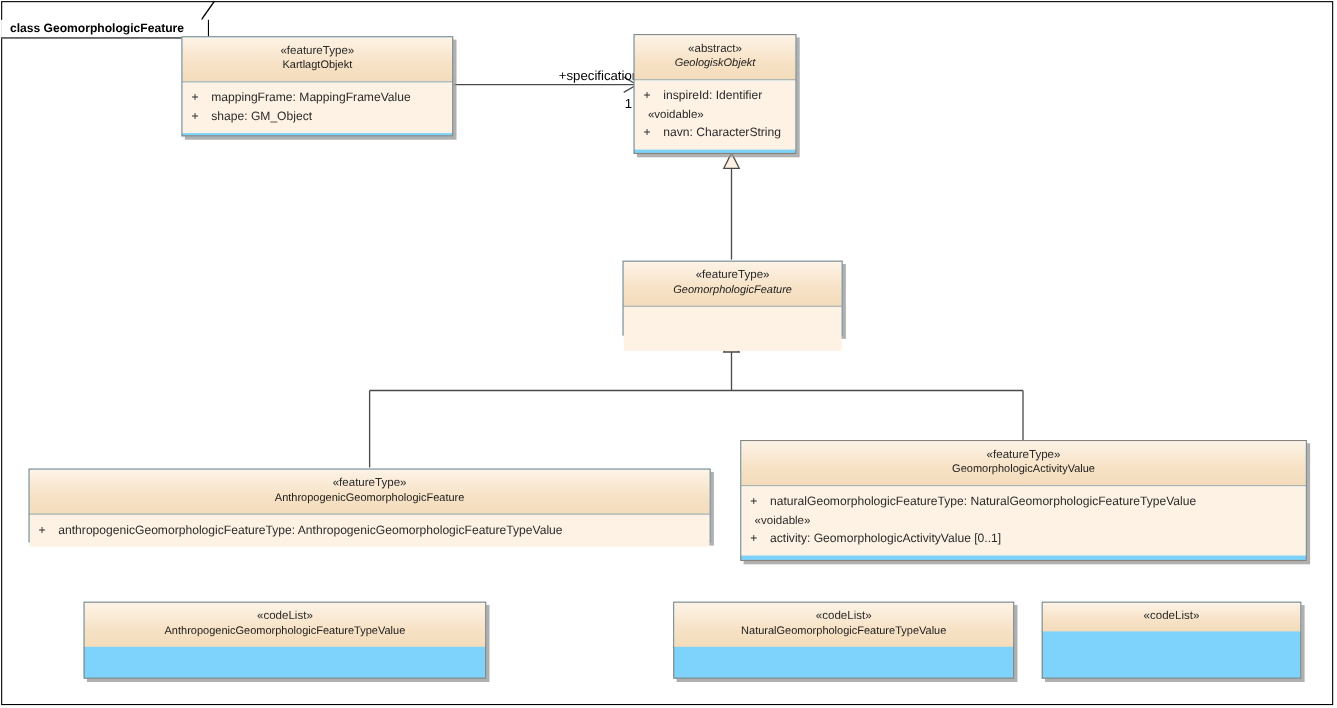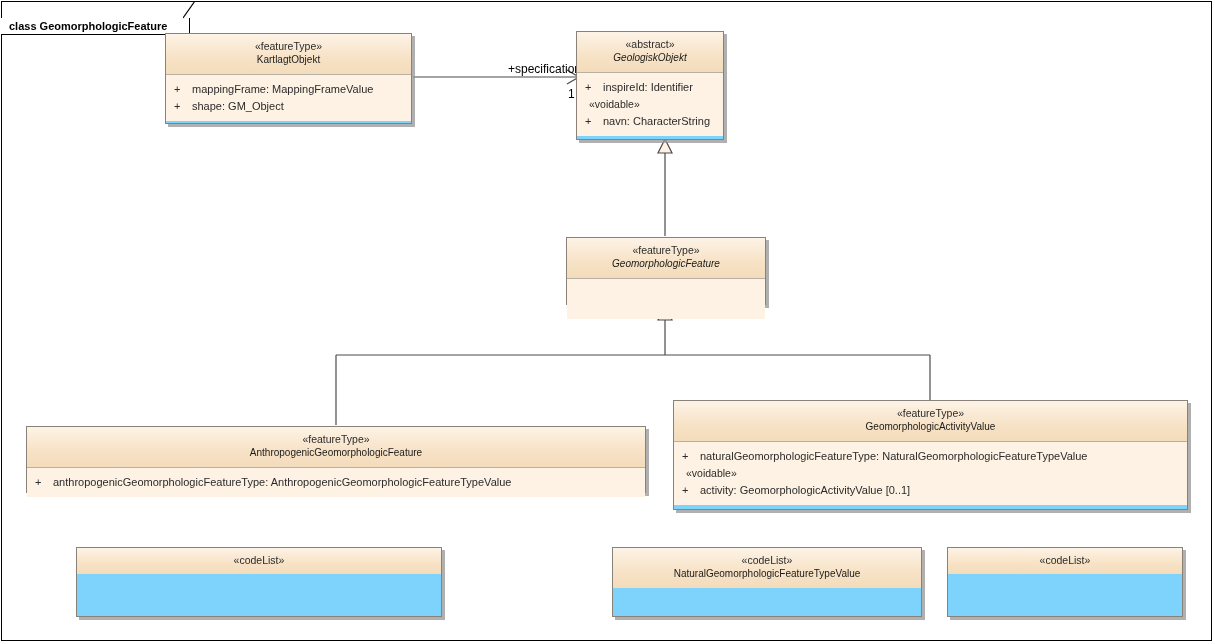--- a/index.html
+++ b/index.html
@@ -254,20 +254,21 @@
       <div class="attr-row">
         <span class="attr-vis">+</span>
         <span class="attr-text">activity: GeomorphologicActivityValue [0..1]</span>
       </div>
     </div>
   </div>
 
   <div class="uml-class" style="left:76px; top:547px; width:366px; height:70px;">
     <div class="uml-header no-sep">
       <div class="stereotype">«codeList»</div>
+      <div class="class-name">AnthropogenicGeomorphologicFeatureTypeValue</div>
     </div>
   </div>
 
   <div class="uml-class" style="left:612px; top:547px; width:310px; height:70px;">
     <div class="uml-header no-sep">
       <div class="stereotype">«codeList»</div>
       <div class="class-name">NaturalGeomorphologicFeatureTypeValue</div>
     </div>
   </div>
 

